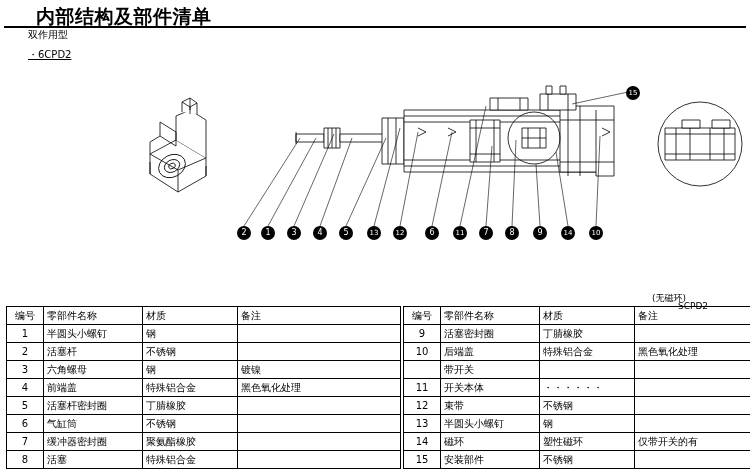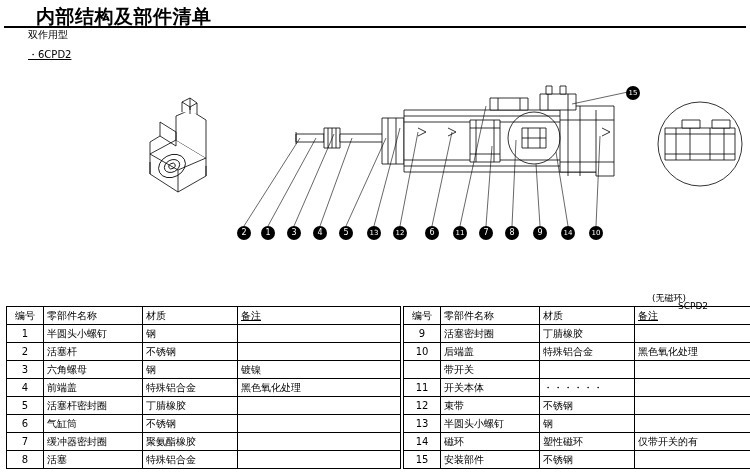--- a/index.html
+++ b/index.html
@@ -114,21 +114,21 @@
     font-weight: normal;
     white-space: nowrap;
     overflow: hidden;
   }
   table.parts th.c, table.parts td.c { text-align: center; }
   .tbl-left { width: 368px; }
   .tbl-right { width: 368px; margin-left: 2px; }
   .col-no { width: 30px; }
   .col-name { width: 92px; }
   .col-mat { width: 88px; }
-  .col-rem { width: 156px; text-decoration: underline; }
+  .col-rem { width: 156px; }
 </style>
 </head>
 <body>
 
 <div class="page">
 
   <div class="title">内部结构及部件清单</div>
   <div class="title-rule"></div>
   <div class="subhead sub1">双作用型</div>
   <div class="subhead sub2">・6CPD2</div>

